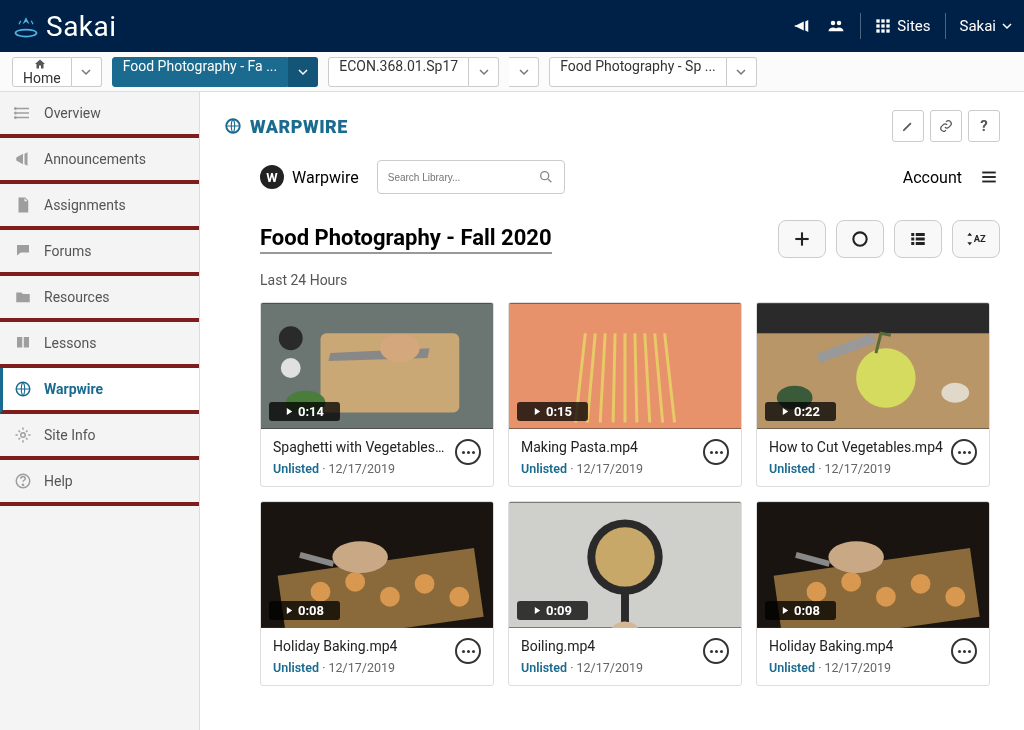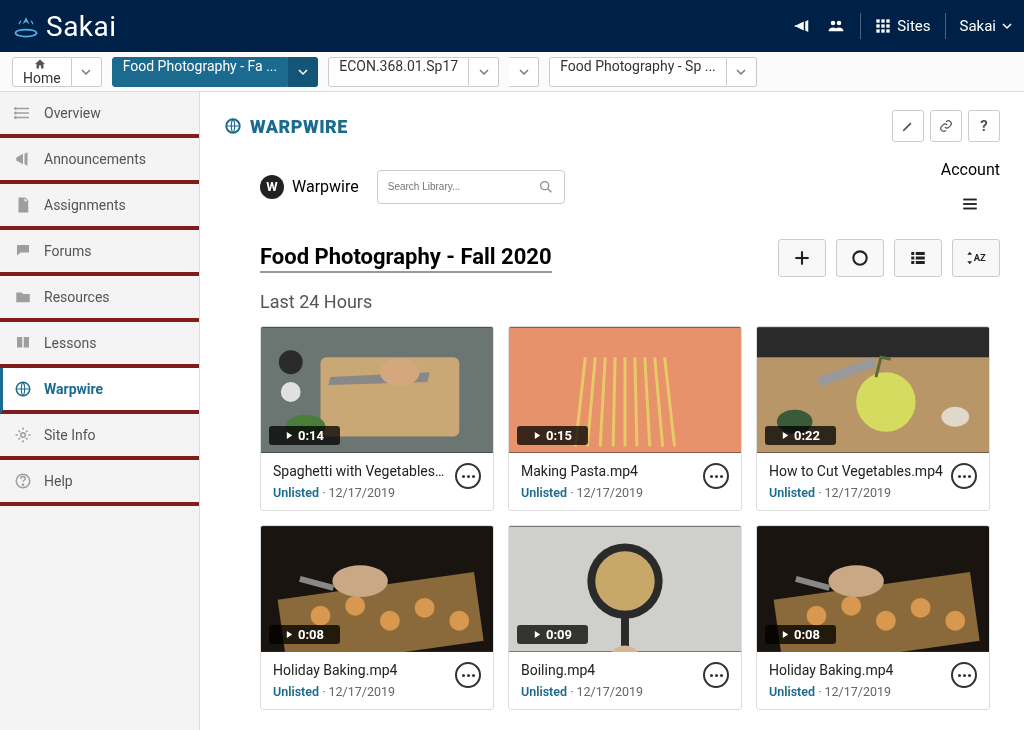--- a/index.html
+++ b/index.html
@@ -37,28 +37,28 @@
 .main-actions { display: flex; gap: 6px; }
 .icon-btn { width: 32px; height: 32px; border: 1px solid #ccc; border-radius: 3px; background: #fff; display: flex; align-items: center; justify-content: center; cursor: pointer; color: #555; }
 
 
 .ww-toolbar { display: flex; align-items: center; justify-content: space-between; margin: 0 0 26px 36px; }
 .ww-left { display: flex; align-items: center; gap: 18px; }
 .ww-logo { display: flex; align-items: center; gap: 8px; font-size: 16px; font-weight: 400; }
 .ww-logo-circle { width: 24px; height: 24px; border-radius: 50%; background: #222; color: #fff; display: flex; align-items: center; justify-content: center; font-weight: 700; font-size: 13px; }
 .search { display: flex; align-items: center; border: 1px solid #ccc; border-radius: 4px; height: 34px; width: 188px; padding: 0 10px; }
 .search input { border: none; outline: none; font-size: 10px; flex: 1; }
-.ww-right { display: flex; align-items: center; gap: 16px; font-size: 16px; flex-direction: column; }
+.ww-right { display: flex; align-items: flex-start; gap: 16px; font-size: 16px; }
 
 .library-header { display: flex; align-items: center; justify-content: space-between; margin: 0 0 14px 0; padding-left: 36px; }
 .library-title { font-size: 22px; font-weight: 700; border-bottom: 2px solid #999; padding-bottom: 2px; }
 .library-actions { display: flex; gap: 10px; }
-.action-btn { width: 48px; height: 38px; border: 1px solid #ccc; border-radius: 3px; background: #f8f8f8; display: flex; align-items: center; justify-content: center; cursor: pointer; font-size: 18px; }
-
-.section-label { font-size: 18px; color: #555; margin: 0 0 14px 36px; }
+.action-btn { width: 48px; height: 38px; border: 1px solid #ccc; border-radius: 8px; background: #f8f8f8; display: flex; align-items: center; justify-content: center; cursor: pointer; font-size: 18px; }
+
+.section-label { font-size: 14px; color: #555; margin: 0 0 14px 36px; }
 
 .grid { display: grid; grid-template-columns: repeat(3, 234px); gap: 14px; margin-left: 36px; }
 .card { border: 1px solid #ddd; border-radius: 3px; overflow: hidden; }
 .thumb { position: relative; height: 126px; background: #333; display: block; }
 .duration-badge { position: absolute; bottom: 8px; left: 8px; background: rgba(0,0,0,0.75); color: #fff; padding: 2px 16px; border-radius: 3px; font-size: 13px; font-weight: 700; display: flex; align-items: center; gap: 4px; }
 .card-body { padding: 10px 12px; display: flex; justify-content: space-between; align-items: flex-start; }
 .card-info { flex: 1; min-width: 0; }
 .card-title { font-size: 14px; color: #222; margin-bottom: 6px; white-space: nowrap; overflow: hidden; text-overflow: ellipsis; }
 .card-meta { font-size: 12.5px; color: #666; }
 .card-meta .unlisted { color: #1a6b8f; font-weight: 600; }

